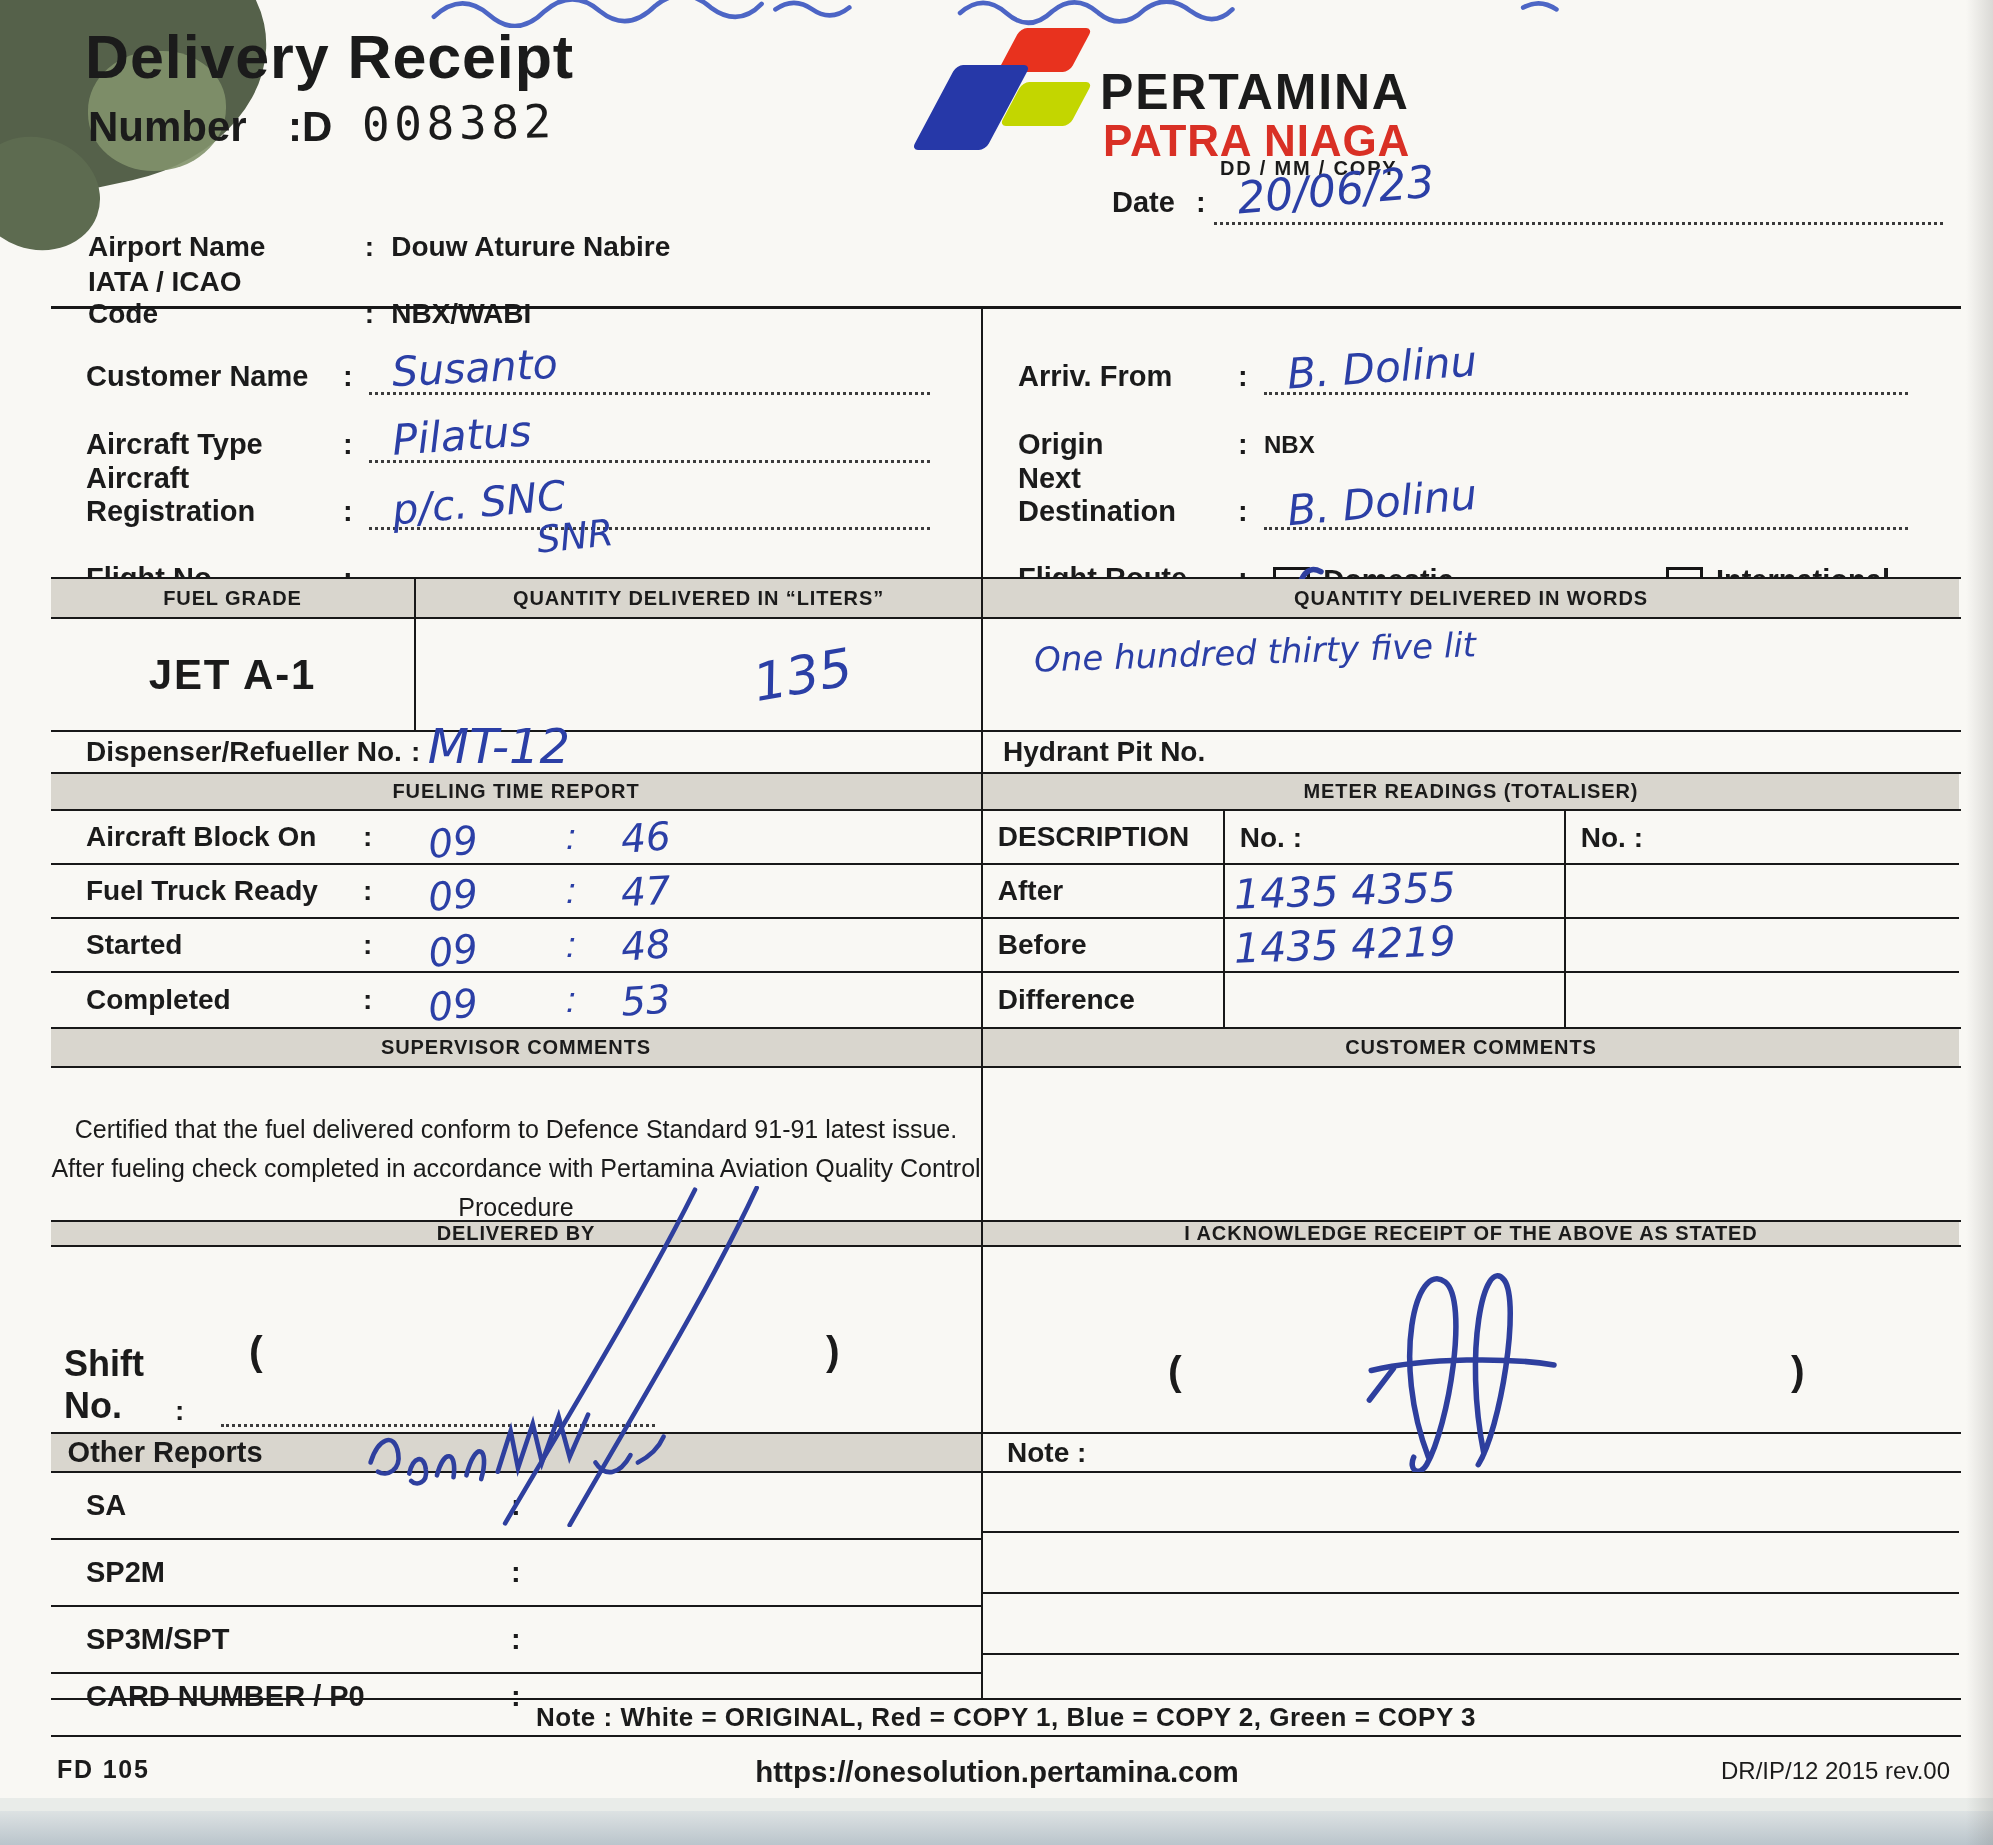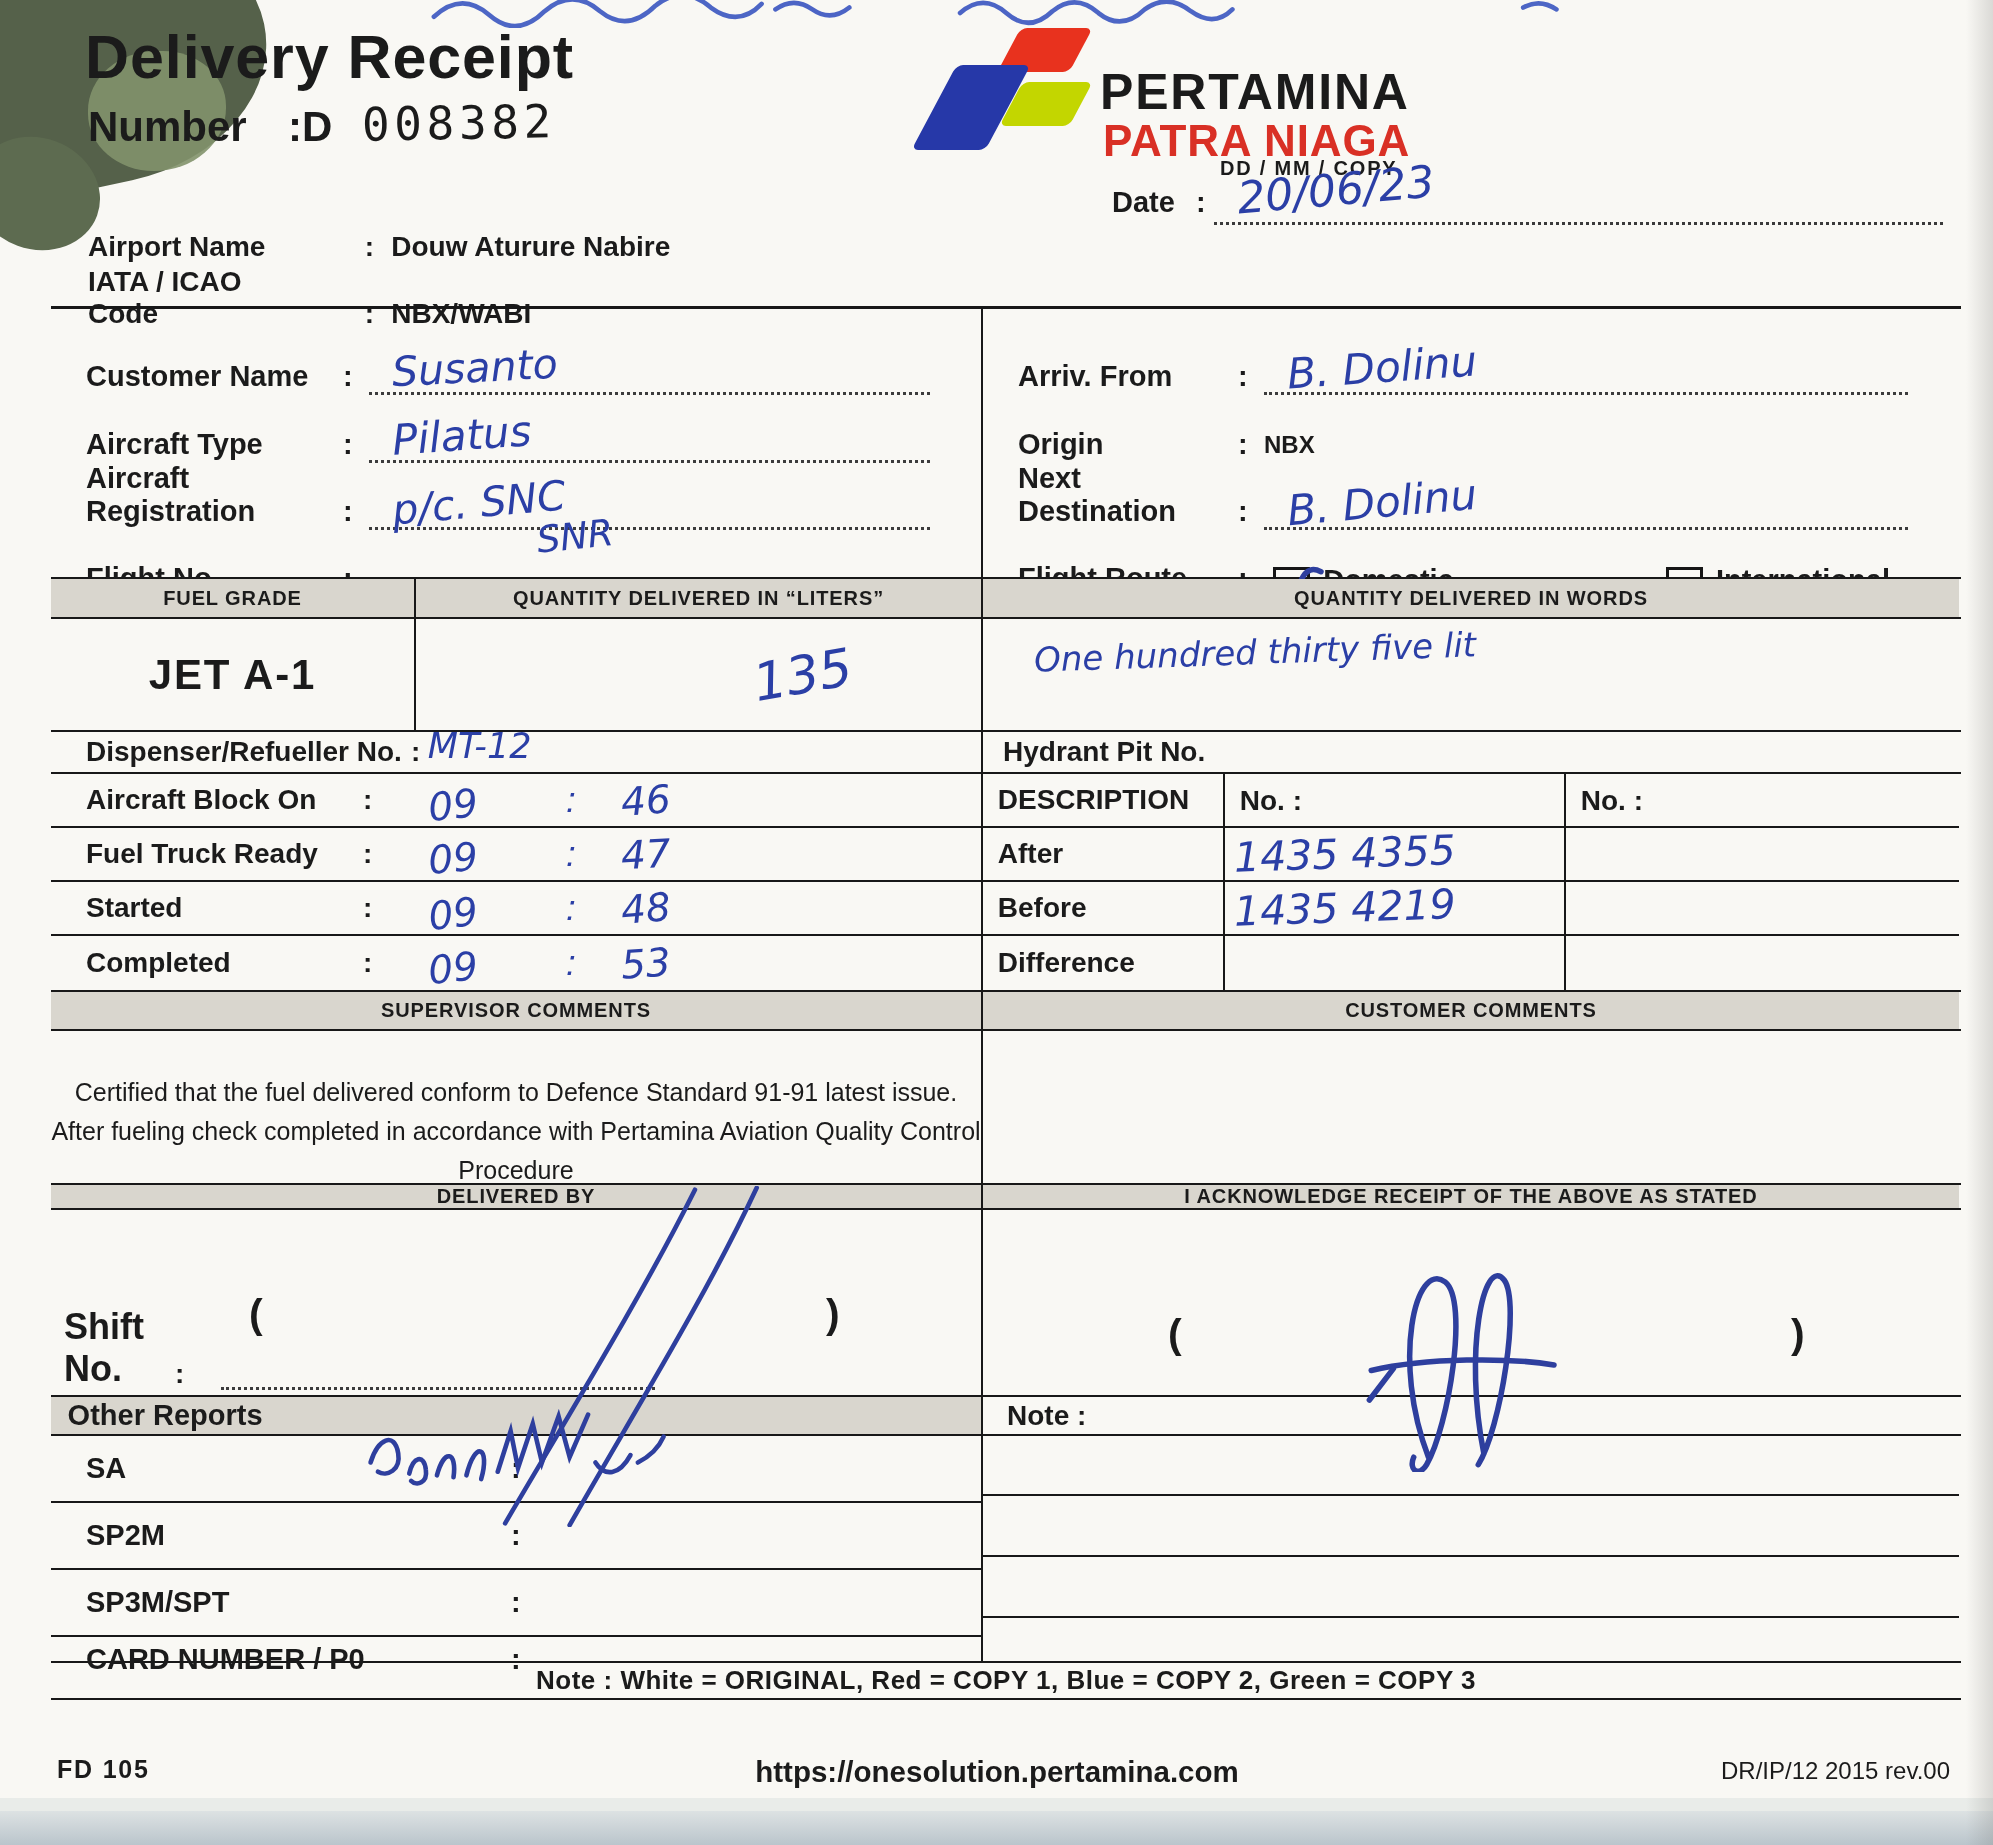--- a/index.html
+++ b/index.html
@@ -65,21 +65,21 @@
   .routeword{font-size:29px;font-weight:700;}
   
   .fgcell{width:365px;border-right:2.8px solid #181818;box-sizing:border-box;
       display:flex;align-items:center;justify-content:center;font-size:42px;font-weight:800;letter-spacing:1.8px;}
   .fqcell{width:565px;position:relative;}
   .hw-liters{position:absolute;right:129px;top:26px;font-size:52px;transform:rotate(-10deg);}
   .hw-words{position:absolute;left:51px;top:13px;font-size:34px;transform:rotate(-2deg);}
   
   .disp{display:flex;align-items:center;padding-left:35px;height:100%;}
   .disp .lab{font-size:28px;font-weight:700;}
-  .disp .hw{font-size:35px;margin-left:7.4px;margin-top:-13px;}
+  .disp .hw{font-size:48px;margin-left:7.4px;margin-top:-13px;}
   .hyd{display:flex;align-items:center;padding-left:20px;height:100%;font-size:28px;font-weight:700;}
   
   .trow{height:54px;box-sizing:border-box;border-bottom:2.8px solid #181818;display:flex;
       align-items:center;padding-left:35px;}
   .trow.last{border-bottom:none;}
   .trow .lab{width:277px;font-size:28px;font-weight:700;}
   .trow .c{width:65px;font-size:28px;font-weight:700;}
   .trow .hw{font-size:39px;}
   .trow .hh{width:138px;}
   .trow .mc{color:#2b3fa6;width:55px;font-style:italic;font-size:35px;}
@@ -255,20 +255,24 @@
 
     <div class="row" style="height:42px">
       <div class="cl disp">
         <span class="lab">Dispenser/Refueller No.</span>
         <span class="lab" style="margin-left:9.2px">:</span>
         <span class="hw">MT-12</span>
       </div>
       <div class="cr hyd">Hydrant Pit No.</div>
     </div>
 
+    <div class="row" style="height:37px">
+      <div class="cl hcell gray">FUELING TIME REPORT</div>
+      <div class="cr hcell gray">METER READINGS (TOTALISER)</div>
+    </div>
 
     <div class="row" style="height:218px">
       <div class="cl">
         <div class="trow">
           <span class="lab">Aircraft Block On</span>
           <span class="c">:</span>
           <span class="hw hh" style="transform:rotate(-6deg)">09</span>
           <span class="mc">:</span>
           <span class="hw" style="transform:rotate(-4deg)">46</span>
         </div>

